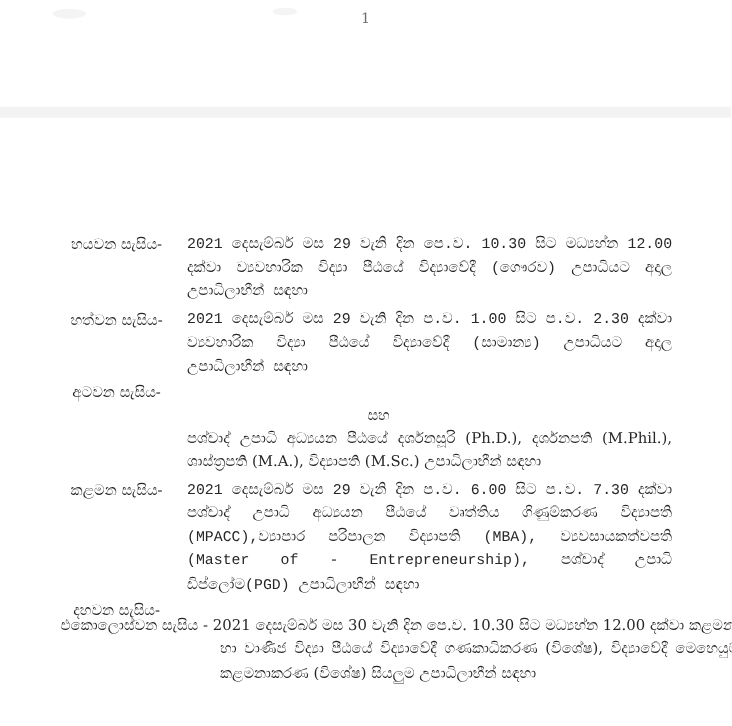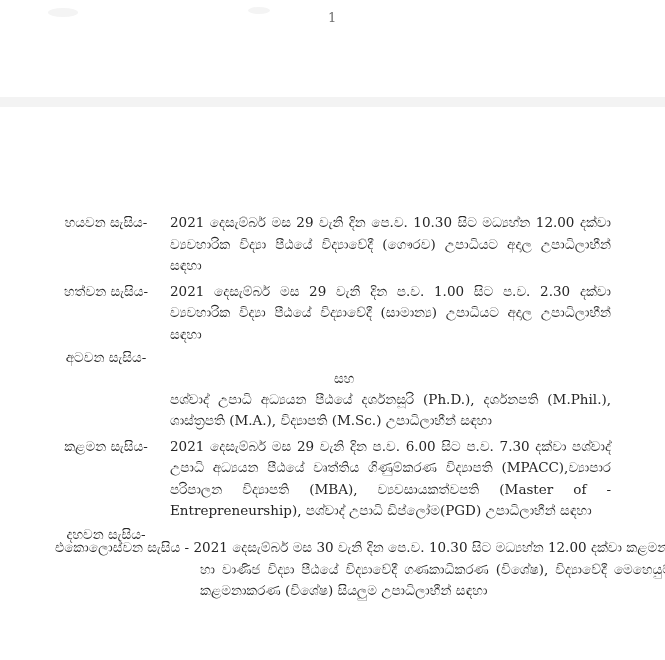--- a/index.html
+++ b/index.html
@@ -62,20 +62,21 @@
     width: 88px;
     flex-shrink: 0;
     margin-right: 20px;
     display: flex;
     justify-content: center;
     white-space: nowrap;
   }
   .details {
     flex: 1;
     text-align: justify;
+    font-family: Liberation Mono, monospace;
   }
   .mb4 { margin-bottom: 4px; }
   .mb2 { margin-bottom: 2px; }
   .mb0 { margin-bottom: 0; }
   .pullup { margin-bottom: -8px; }
 
   .connector-line {
     margin-left: 272px;
     height: 18px;
     line-height: 18px;

